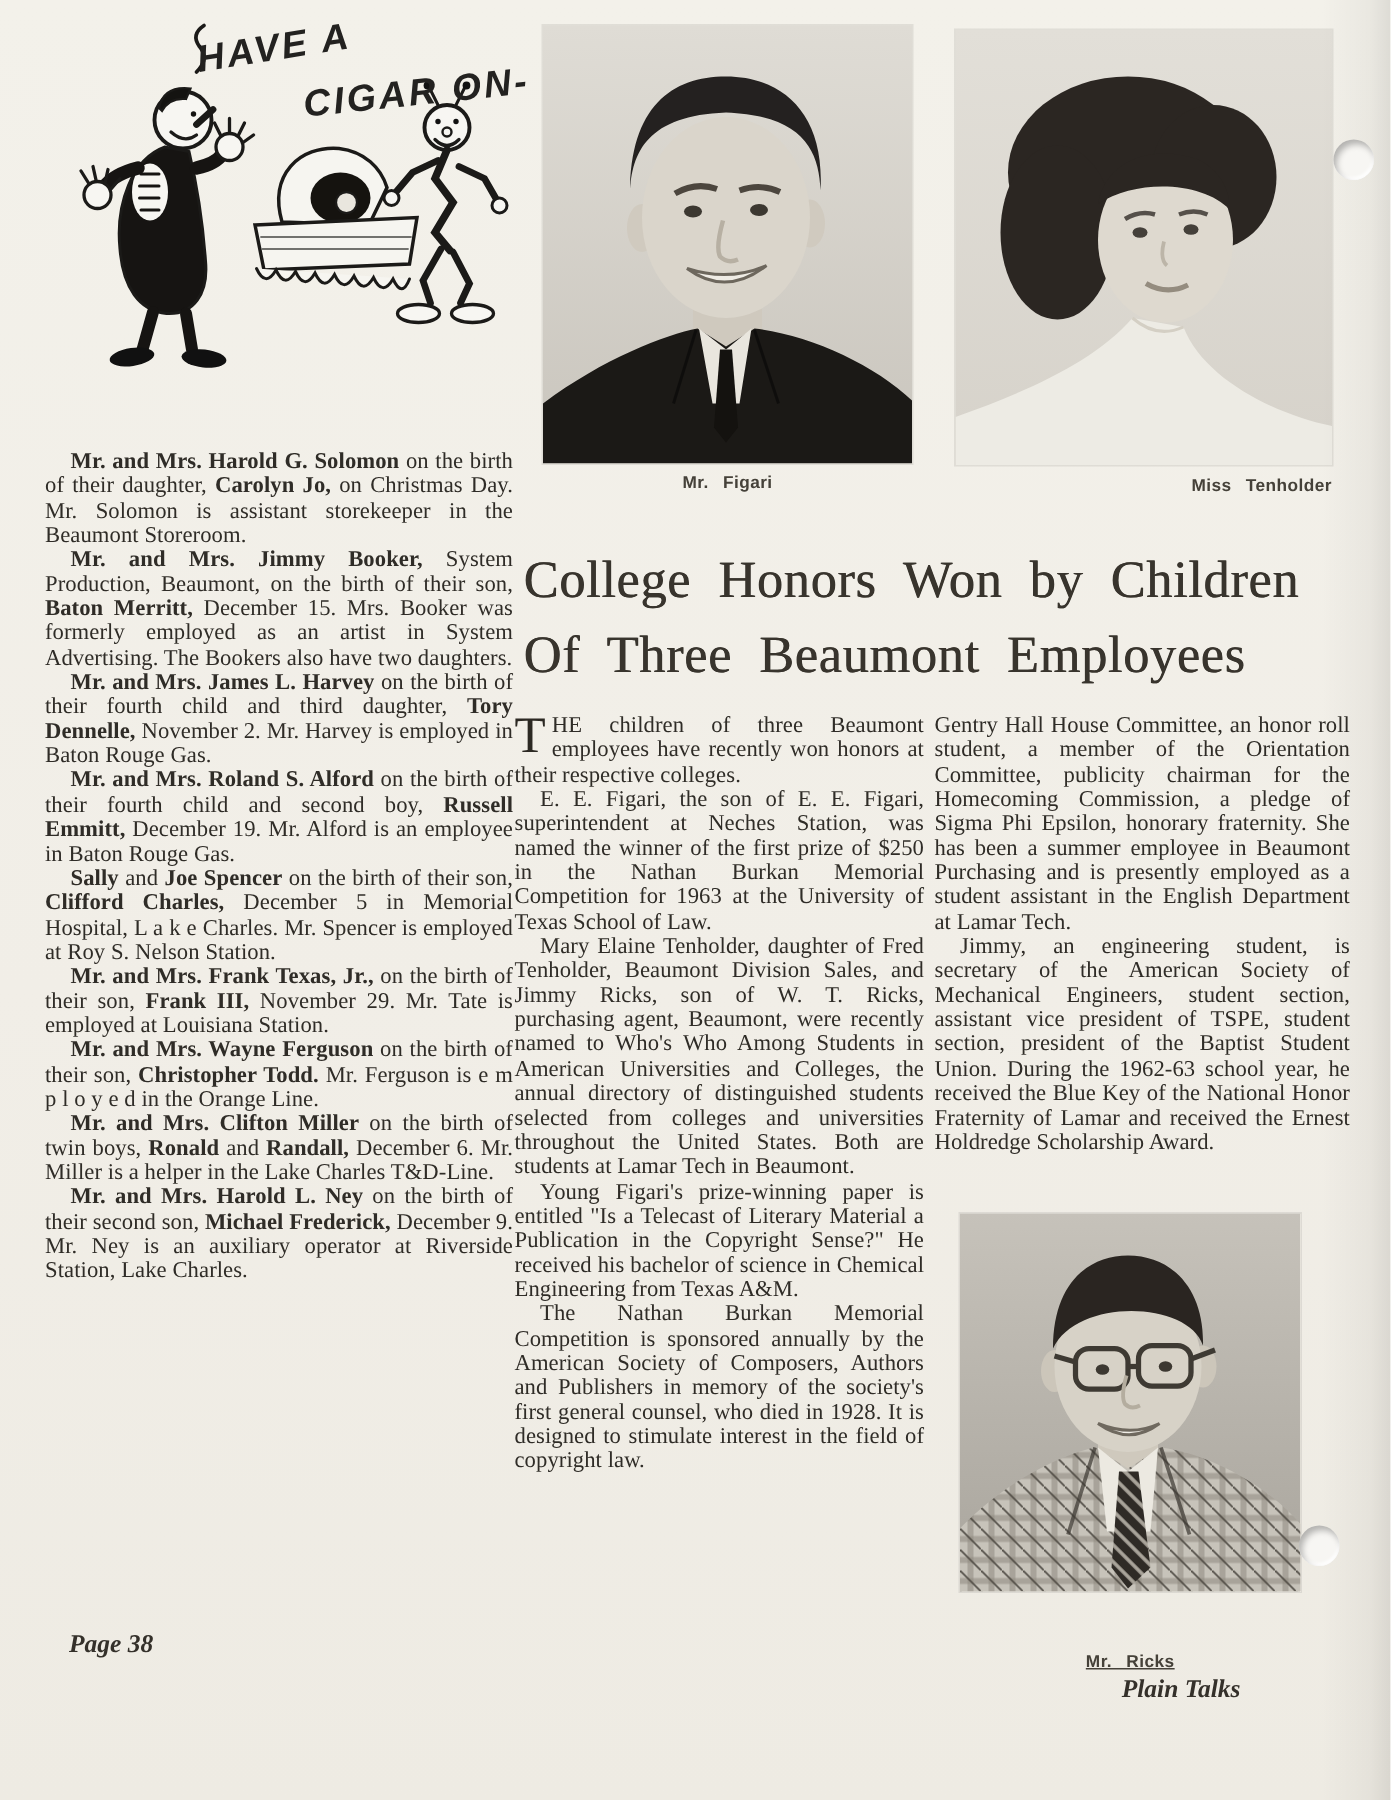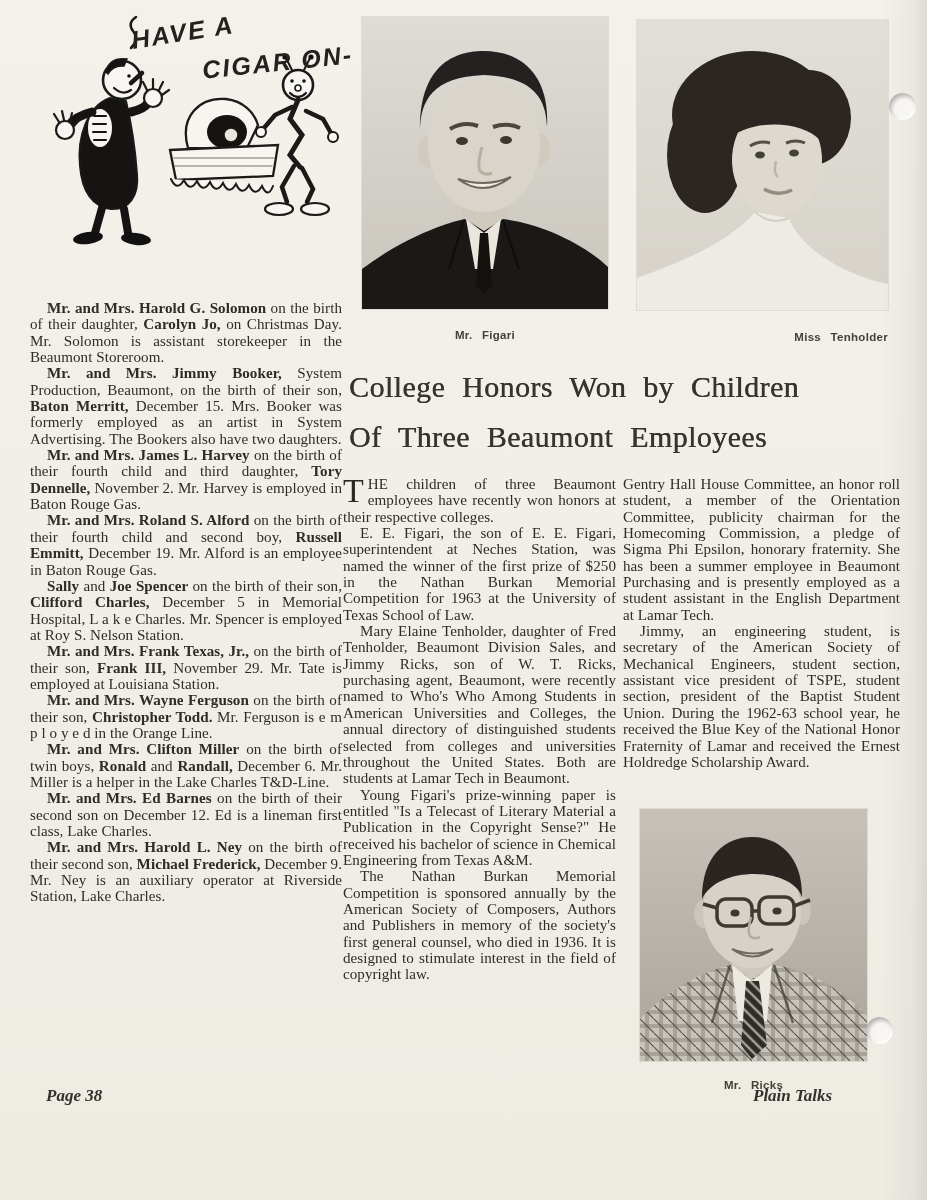--- a/index.html
+++ b/index.html
@@ -21,40 +21,40 @@
     font-weight:bold;font-style:italic;color:#232220;font-size:25px;letter-spacing:2px;white-space:nowrap;}
   .cw1{left:101px;top:12px;transform:rotate(-9deg);}
   .cw2{left:172px;top:42px;transform:rotate(-6deg);}
 
   .photo{position:absolute;box-shadow:0 0 0 1px rgba(0,0,0,0.08);}
   .photo svg{display:block;}
   .ph-figari{left:362px;top:17px;width:246px;height:292px;}
   .ph-tenholder{left:637px;top:20px;width:251px;height:290px;}
   .ph-ricks{left:640px;top:809px;width:227px;height:252px;}
   .caption{position:absolute;font-family:"Liberation Sans",sans-serif;font-weight:bold;
-    font-size:11.5px;color:#454139;text-align:center;word-spacing:6px;letter-spacing:0.3px;margin-top:13px;}
+    font-size:11.5px;color:#454139;text-align:center;word-spacing:6px;letter-spacing:0.3px;}
   .cap-figari{left:362px;top:316px;width:246px;}
   .cap-tenholder{left:637px;top:318px;width:251px;text-align:right;}
-  .cap-ricks{left:640px;top:1066px;width:227px;}
+  .cap-ricks{left:640px;top:1102px;width:227px;text-decoration:underline;}
 
   .headline{position:absolute;left:349px;top:362px;width:548px;
-    font-size:30px;line-height:50px;color:#38342d;word-spacing:9px;letter-spacing:0.4px;
+    font-size:35px;line-height:50px;color:#38342d;word-spacing:9px;letter-spacing:0.4px;
     text-shadow:0.35px 0 0 currentColor;}
   .col{position:absolute;text-align:justify;}
   .col p{margin:0;font-size:15.1px;line-height:16.35px;letter-spacing:0.05px;}
   .col p.ind{text-indent:17px;}
   .births{left:30px;top:300px;width:312px;}
   .art1{left:343px;top:476px;width:273px;}
   .art2{left:623px;top:476px;width:277px;}
   .dropcap{float:left;font-size:34px;line-height:28px;padding:1px 4px 0 0;color:#2c2923;}
 
   .footer{position:absolute;top:1086px;font-weight:bold;font-style:italic;
     font-size:17px;color:#34302a;}
   .footer-left{left:46px;}
-  .footer-right{left:753px;width:122px;}
+  .footer-right{left:705px;width:122px;text-align:right;margin-top:30px;}
 </style>
 </head>
 <body>
 
 <div>
 
   <div class="cartoon">
     <svg width="318" height="266" viewBox="0 0 318 266">
       <g stroke="#1b1a18" fill="none" stroke-linecap="round">
 
@@ -175,30 +175,29 @@
 
   <div class="col births">
       <p class="ind"><b>Mr. and Mrs. Harold G. Solomon</b><span> on the birth of their daughter, </span><b>Carolyn Jo,</b><span> on Christmas Day. Mr. Solomon is assistant storekeeper in the Beaumont Storeroom.</span></p>
       <p class="ind"><b>Mr. and Mrs. Jimmy Booker,</b><span> System Production, Beaumont, on the birth of their son, </span><b>Baton Merritt,</b><span> December 15. Mrs. Booker was formerly employed as an artist in System Advertising. The Bookers also have two daughters.</span></p>
       <p class="ind"><b>Mr. and Mrs. James L. Harvey</b><span> on the birth of their fourth child and third daughter, </span><b>Tory Dennelle,</b><span> November 2. Mr. Harvey is employed in Baton Rouge Gas.</span></p>
       <p class="ind"><b>Mr. and Mrs. Roland S. Alford</b><span> on the birth of their fourth child and second boy, </span><b>Russell Emmitt,</b><span> December 19. Mr. Alford is an employee in Baton Rouge Gas.</span></p>
       <p class="ind"><b>Sally</b><span> and </span><b>Joe Spencer</b><span> on the birth of their son, </span><b>Clifford Charles,</b><span> December 5 in Memorial Hospital, L a k e Charles. Mr. Spencer is employed at Roy S. Nelson Station.</span></p>
       <p class="ind"><b>Mr. and Mrs. Frank Texas, Jr.,</b><span> on the birth of their son, </span><b>Frank III,</b><span> November 29. Mr. Tate is employed at Louisiana Station.</span></p>
       <p class="ind"><b>Mr. and Mrs. Wayne Ferguson</b><span> on the birth of their son, </span><b>Christopher Todd.</b><span> Mr. Ferguson is e m p l o y e d in the Orange Line.</span></p>
       <p class="ind"><b>Mr. and Mrs. Clifton Miller</b><span> on the birth of twin boys, </span><b>Ronald</b><span> and </span><b>Randall,</b><span> December 6. Mr. Miller is a helper in the Lake Charles T&amp;D-Line.</span></p>
-      <p class="ind"><b>Mr. and Mrs. Ed Barnes</b><span> on the birth of their second son on December 12. Ed is a lineman first class, Lake Charles.</span></p>
       <p class="ind"><b>Mr. and Mrs. Harold L. Ney</b><span> on the birth of their second son, </span><b>Michael Frederick,</b><span> December 9. Mr. Ney is an auxiliary operator at Riverside Station, Lake Charles.</span></p>
     </div>
 
   <div class="col art1">
       <p class=""><span class="dropcap">T</span><span>HE children of three Beaumont employees have recently won honors at their respective colleges.</span></p>
       <p class="ind"><span>E. E. Figari, the son of E. E. Figari, superintendent at Neches Station, was named the winner of the first prize of $250 in the Nathan Burkan Memorial Competition for 1963 at the University of Texas School of Law.</span></p>
       <p class="ind"><span>Mary Elaine Tenholder, daughter of Fred Tenholder, Beaumont Division Sales, and Jimmy Ricks, son of W. T. Ricks, purchasing agent, Beaumont, were recently named to Who's Who Among Students in American Universities and Colleges, the annual directory of distinguished students selected from colleges and universities throughout the United States. Both are students at Lamar Tech in Beaumont.</span></p>
       <p class="ind"><span>Young Figari's prize-winning paper is entitled "Is a Telecast of Literary Material a Publication in the Copyright Sense?" He received his bachelor of science in Chemical Engineering from Texas A&amp;M.</span></p>
-      <p class="ind"><span>The Nathan Burkan Memorial Competition is sponsored annually by the American Society of Composers, Authors and Publishers in memory of the society's first general counsel, who died in 1936. It is designed to stimulate interest in the field of copyright law.</span></p>
+      <p class="ind"><span>The Nathan Burkan Memorial Competition is sponsored annually by the American Society of Composers, Authors and Publishers in memory of the society's first general counsel, who died in 1928. It is designed to stimulate interest in the field of copyright law.</span></p>
     </div>
   <div class="col art2">
       <p class=""><span>Gentry Hall House Committee, an honor roll student, a member of the Orientation Committee, publicity chairman for the Homecoming Commission, a pledge of Sigma Phi Epsilon, honorary fraternity. She has been a summer employee in Beaumont Purchasing and is presently employed as a student assistant in the English Department at Lamar Tech.</span></p>
       <p class="ind"><span>Jimmy, an engineering student, is secretary of the American Society of Mechanical Engineers, student section, assistant vice president of TSPE, student section, president of the Baptist Student Union. During the 1962-63 school year, he received the Blue Key of the National Honor Fraternity of Lamar and received the Ernest Holdredge Scholarship Award.</span></p>
     </div>
 
   <div class="photo ph-ricks">
     <svg width="227" height="252" viewBox="0 0 227 252">
       <defs>
         <linearGradient id="rbg" x1="0" y1="0" x2="0" y2="1">

